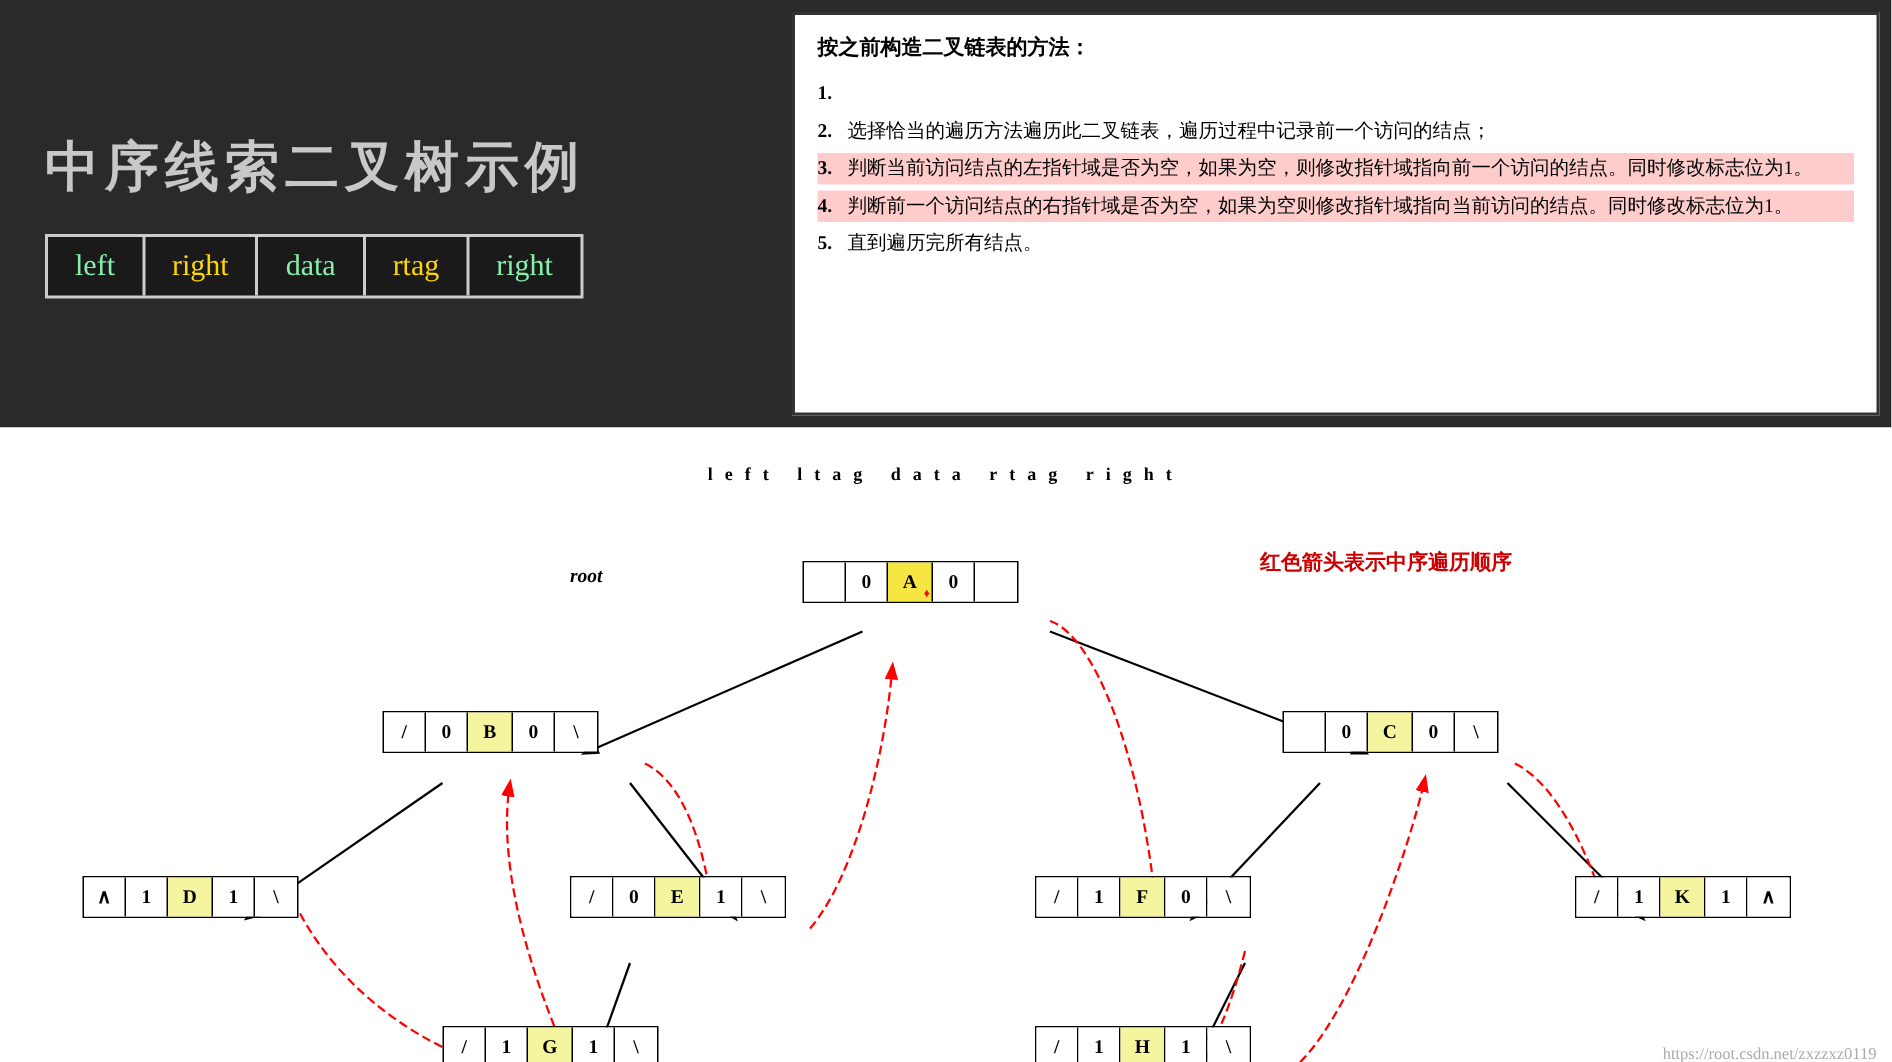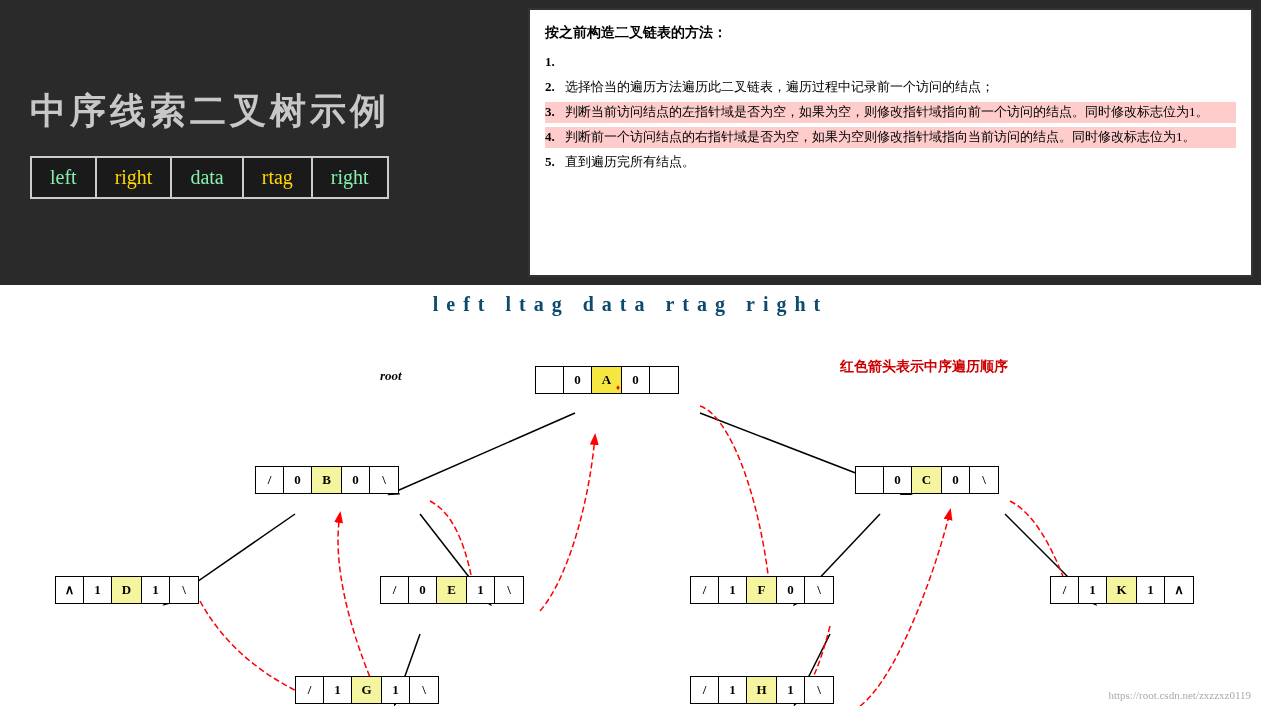--- a/index.html
+++ b/index.html
@@ -110,25 +110,25 @@
     
     .bottom-section {
       width: 100%;
       height: 423px;
       background: #fff;
       position: relative;
     }
 
     .tree-header {
       text-align: center;
-      font-size: 20px;
-      font-weight: bold;
-      padding-top: 8px;
+      font-size: 12px;
+      font-weight: bold;
+      padding-top: 24px;
       letter-spacing: 8px;
-      color: #0c4a6e;
+      color: #000000;
     }
 
     .tree-container {
       position: relative;
       width: 100%;
       height: 390px;
     }
 
     
     .tree-node {

